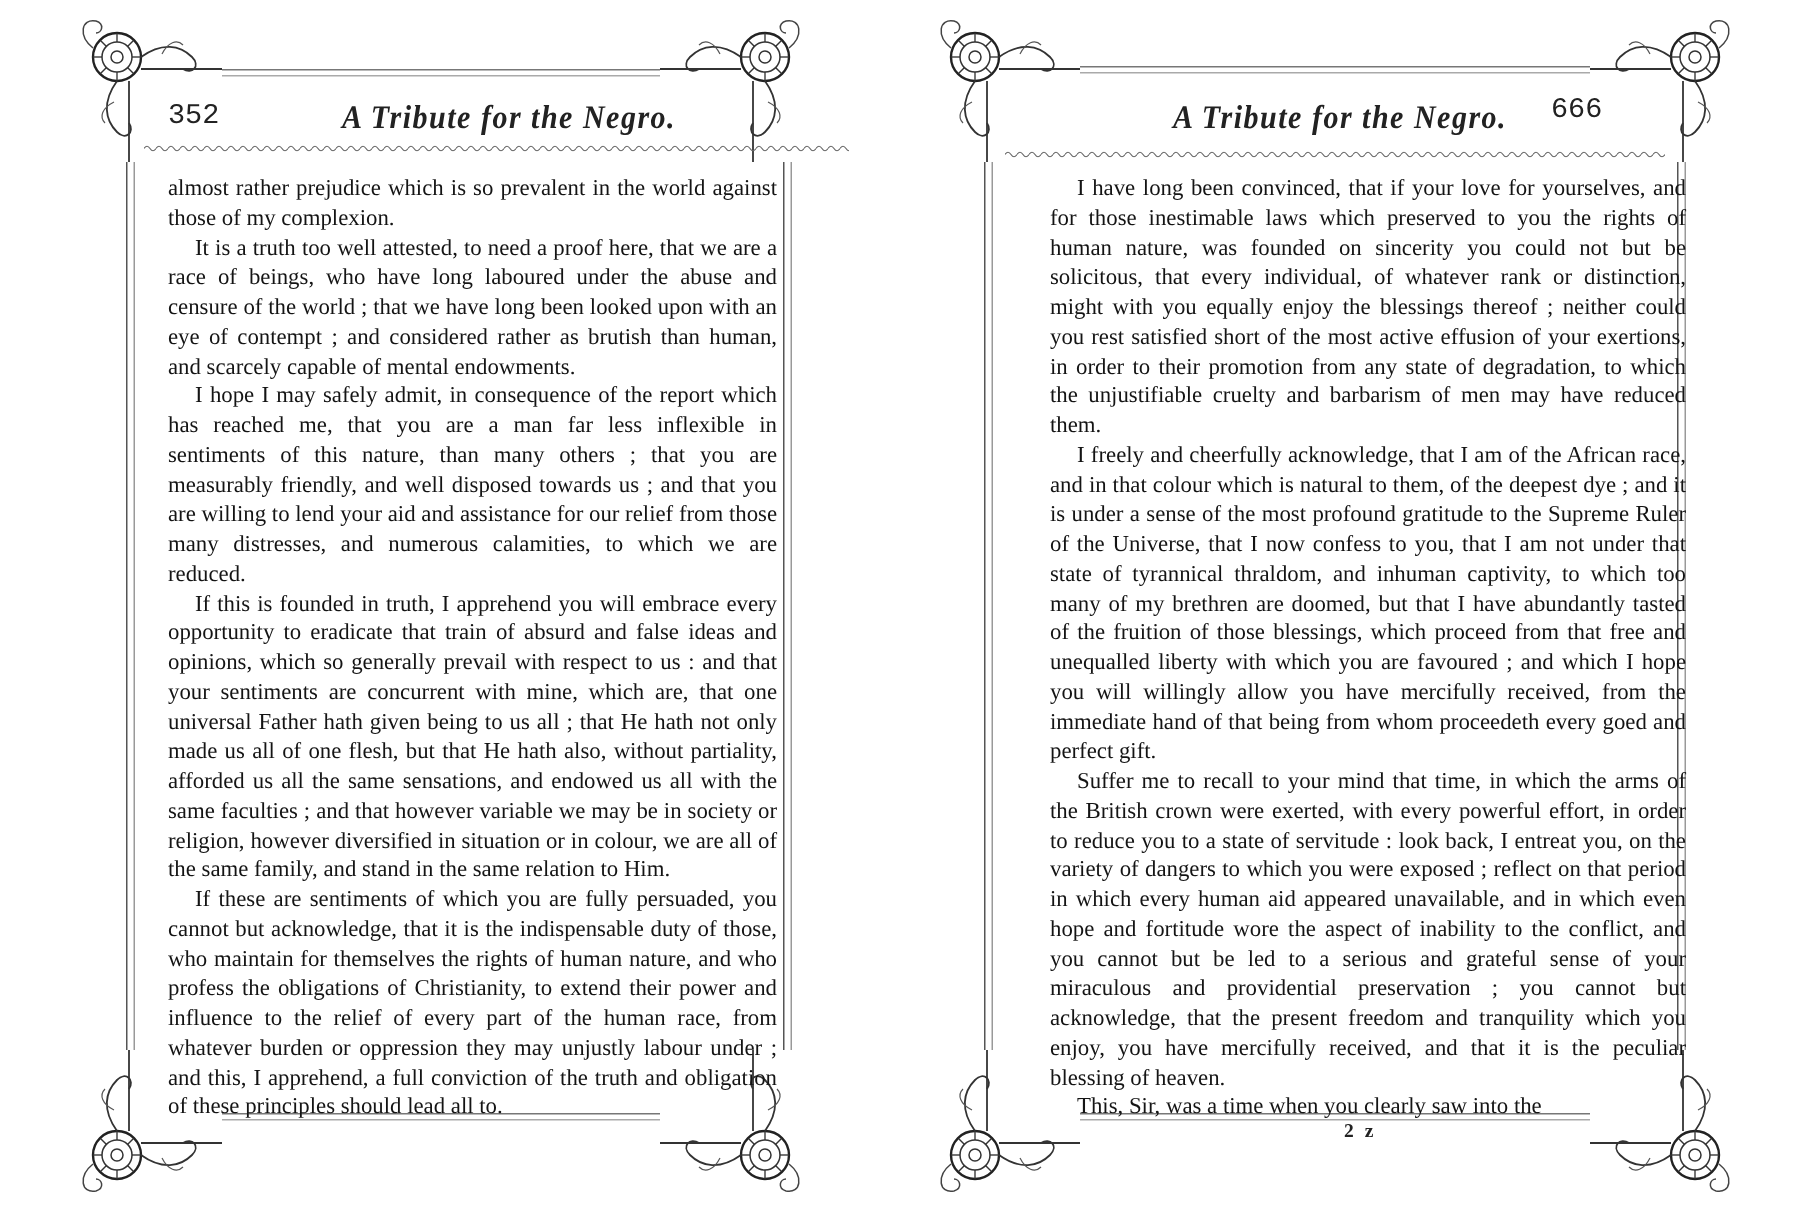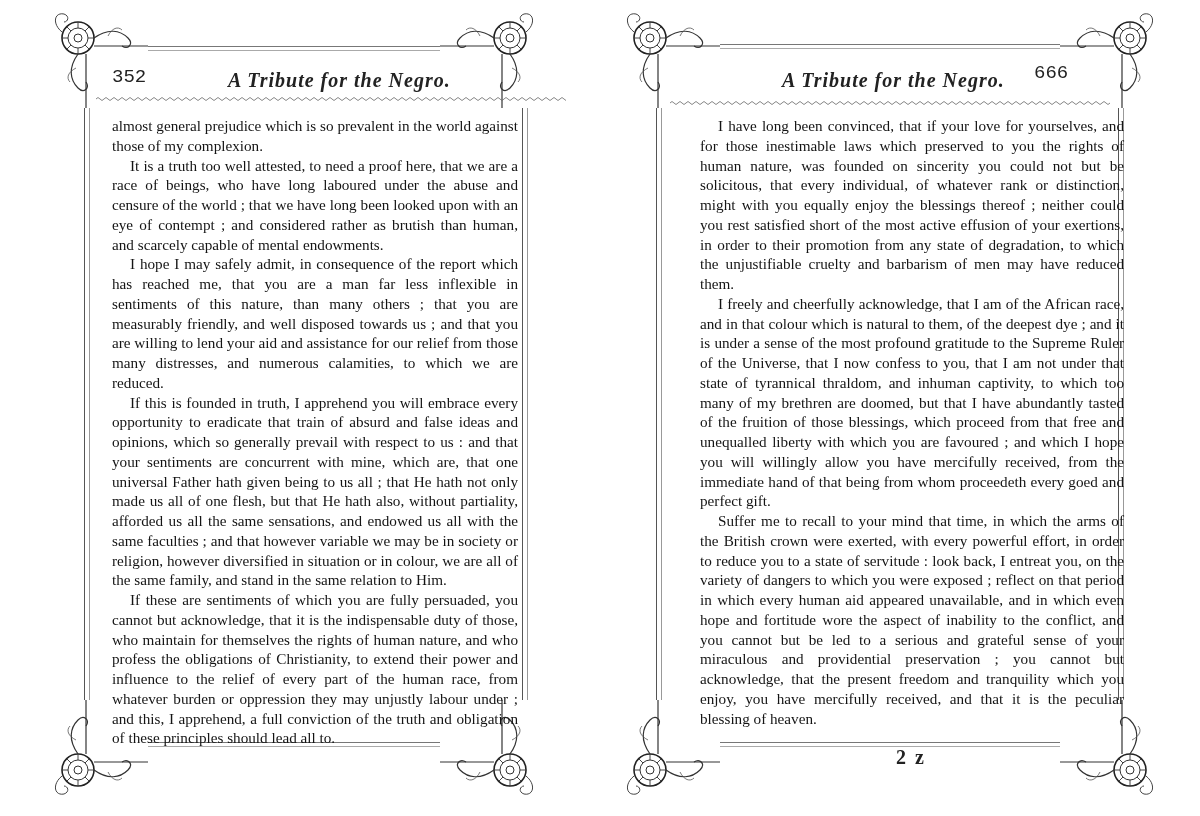--- a/index.html
+++ b/index.html
@@ -16,21 +16,21 @@
   .corner svg { width: 100%; height: 100%; }
 
   .header { position: absolute; top: 62px; height: 30px; }
   .page-num { position: absolute; font-family: Liberation Mono, monospace; font-size: 19px; color: #222; top: 4px; }
   .running-title { position: absolute; font-family: "Liberation Serif", serif; font-style: italic; font-weight: bold; font-size: 20px; letter-spacing: 1px; color: #222; top: 6px; transform: scaleY(1.1); }
   .wavy { position: absolute; height: 6px; }
 
   .body-text { position: absolute; font-family: "Liberation Serif", serif; font-size: 15.2px; line-height: 19.75px; text-align: justify; color: #141414; }
   .body-text p { margin: 0; text-indent: 0; }
   .body-text p.indent { text-indent: 18px; }
-  .signature { position: absolute; font-family: "Liberation Serif", serif; font-size: 20px; font-weight: bold; color: #222; letter-spacing: 2px; }
+  .signature { position: absolute; font-family: "Liberation Serif", serif; font-size: 13px; font-weight: bold; color: #222; letter-spacing: 2px; }
 </style>
 </head>
 <body>
 
 <svg width="0" height="0" style="position:absolute">
   <defs>
     <g id="corner-ornament">
 
       <circle cx="30" cy="30" r="16" fill="none" stroke="#222" stroke-width="1.6"></circle>
       <circle cx="30" cy="30" r="10" fill="none" stroke="#333" stroke-width="1"></circle>
@@ -94,21 +94,21 @@
 
   <div class="header" style="left:60px; width:420px;">
     <span class="page-num" style="left:12px;">352</span>
     <span class="running-title" style="left:128px;">A Tribute for the Negro.</span>
   </div>
   <svg class="wavy" style="left:56px; top:96px; width:470px;">
     <rect width="470" height="6" fill="url(#wave)"></rect>
   </svg>
 
   <div class="body-text" style="left:72px; top:116px; width:406px;">
-    <p>almost general prejudice which is so prevalent in the world against those of my complexion.</p>
+    <p>almost rather prejudice which is so prevalent in the world against those of my complexion.</p>
     <p class="indent">It is a truth too well attested, to need a proof here, that we are a race of beings, who have long laboured under the abuse and censure of the world ; that we have long been looked upon with an eye of contempt ; and considered rather as brutish than human, and scarcely capable of mental endowments.</p>
     <p class="indent">I hope I may safely admit, in consequence of the report which has reached me, that you are a man far less inflexible in sentiments of this nature, than many others ; that you are measurably friendly, and well disposed towards us ; and that you are willing to lend your aid and assistance for our relief from those many distresses, and numerous calamities, to which we are reduced.</p>
     <p class="indent">If this is founded in truth, I apprehend you will embrace every opportunity to eradicate that train of absurd and false ideas and opinions, which so generally prevail with respect to us : and that your sentiments are concurrent with mine, which are, that one universal Father hath given being to us all ; that He hath not only made us all of one flesh, but that He hath also, without partiality, afforded us all the same sensations, and endowed us all with the same faculties ; and that however variable we may be in society or religion, however diversified in situation or in colour, we are all of the same family, and stand in the same relation to Him.</p>
     <p class="indent">If these are sentiments of which you are fully persuaded, you cannot but acknowledge, that it is the indispensable duty of those, who maintain for themselves the rights of human nature, and who profess the obligations of Christianity, to extend their power and influence to the relief of every part of the human race, from whatever burden or oppression they may unjustly labour under ; and this, I apprehend, a full conviction of the truth and obligation of these principles should lead all to.</p>
   </div>
 </div>
 
 <div class="page right">
   <div class="corner" style="left:0px; top:8px;">
     <svg viewBox="0 0 100 100">
@@ -145,16 +145,17 @@
     <span class="page-num" style="left:364px; top:0px;">666</span>
   </div>
   <svg class="wavy" style="left:50px; top:100px; width:440px;">
     <rect width="440" height="6" fill="url(#wave)"></rect>
   </svg>
 
   <div class="body-text" style="left:80px; top:116px; width:424px;">
     <p class="indent">I have long been convinced, that if your love for yourselves, and for those inestimable laws which preserved to you the rights of human nature, was founded on sincerity you could not but be solicitous, that every individual, of whatever rank or distinction, might with you equally enjoy the blessings thereof ; neither could you rest satisfied short of the most active effusion of your exertions, in order to their promotion from any state of degradation, to which the unjustifiable cruelty and barbarism of men may have reduced them.</p>
     <p class="indent">I freely and cheerfully acknowledge, that I am of the African race, and in that colour which is natural to them, of the deepest dye ; and it is under a sense of the most profound gratitude to the Supreme Ruler of the Universe, that I now confess to you, that I am not under that state of tyrannical thraldom, and inhuman captivity, to which too many of my brethren are doomed, but that I have abundantly tasted of the fruition of those blessings, which proceed from that free and unequalled liberty with which you are favoured ; and which I hope you will willingly allow you have mercifully received, from the immediate hand of that being from whom proceedeth every goed and perfect gift.</p>
     <p class="indent">Suffer me to recall to your mind that time, in which the arms of the British crown were exerted, with every powerful effort, in order to reduce you to a state of servitude : look back, I entreat you, on the variety of dangers to which you were exposed ; reflect on that period in which every human aid appeared unavailable, and in which even hope and fortitude wore the aspect of inability to the conflict, and you cannot but be led to a serious and grateful sense of your miraculous and providential preservation ; you cannot but acknowledge, that the present freedom and tranquility which you enjoy, you have mercifully received, and that it is the peculiar blessing of heaven.</p>
+    <p class="indent">This, Sir, was a time when you clearly saw into the</p>
   </div>
 
   <span class="signature" style="left:276px; top:746px;">2 z</span>
 </div>
 
 </body></html>

